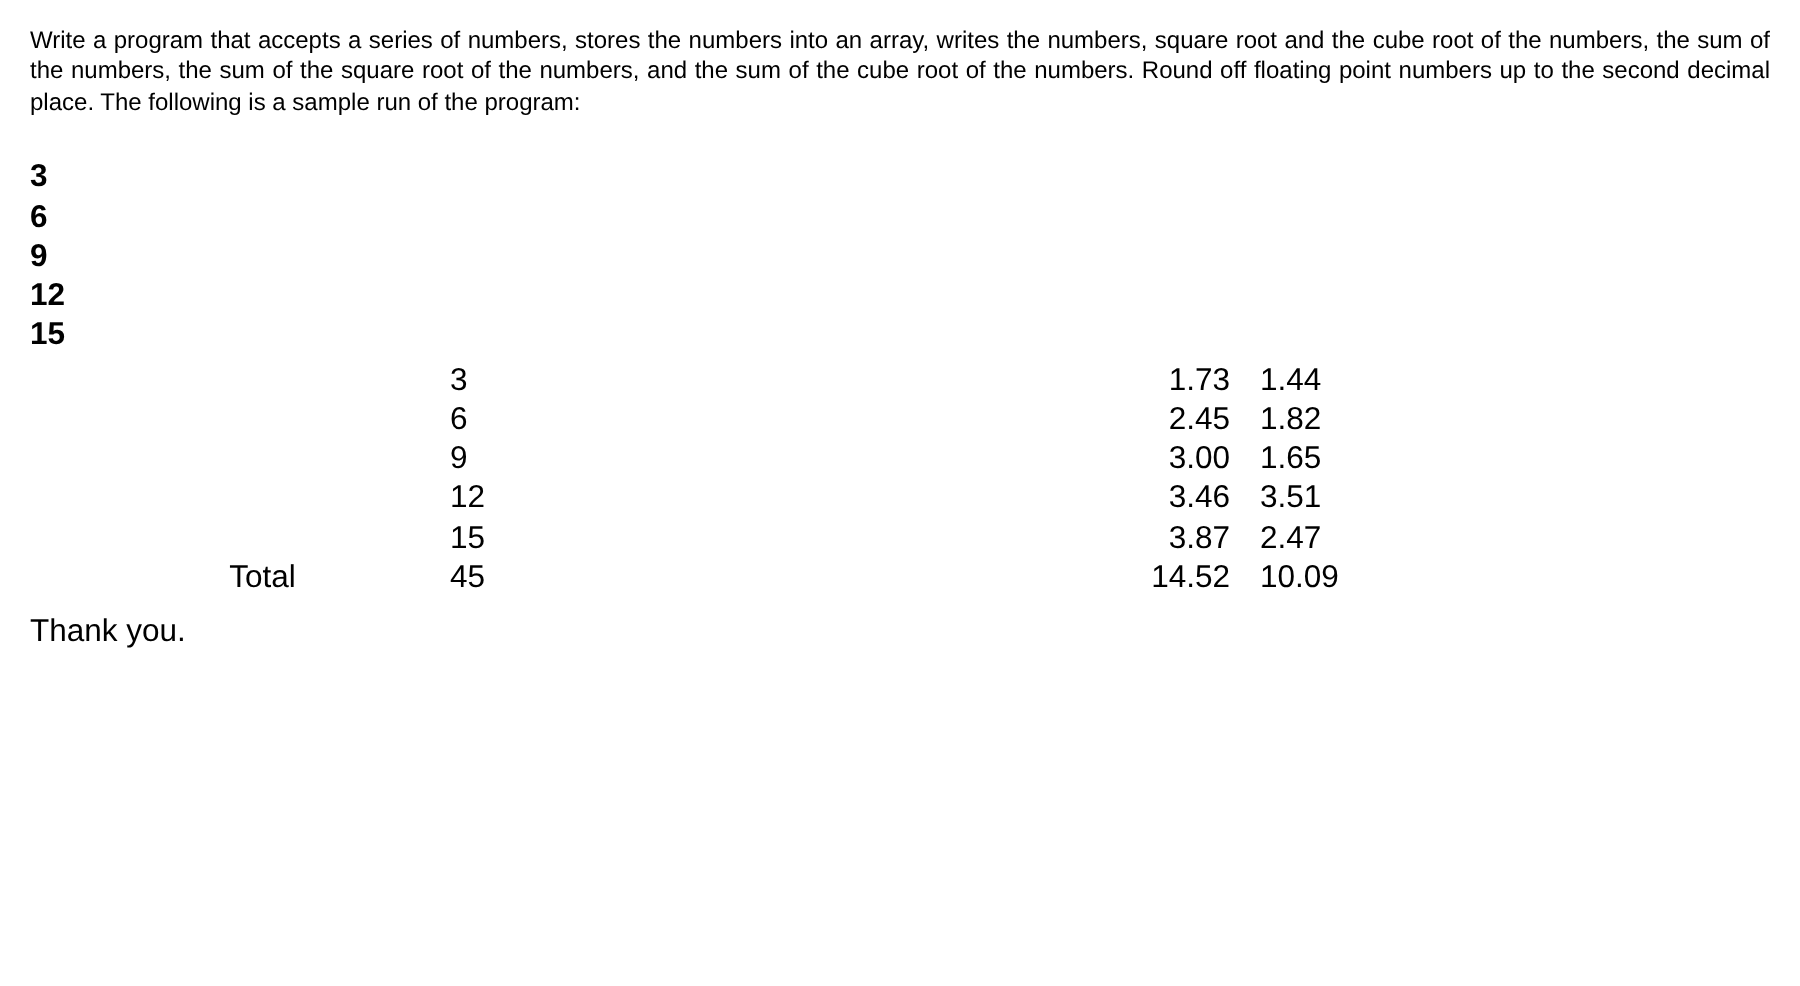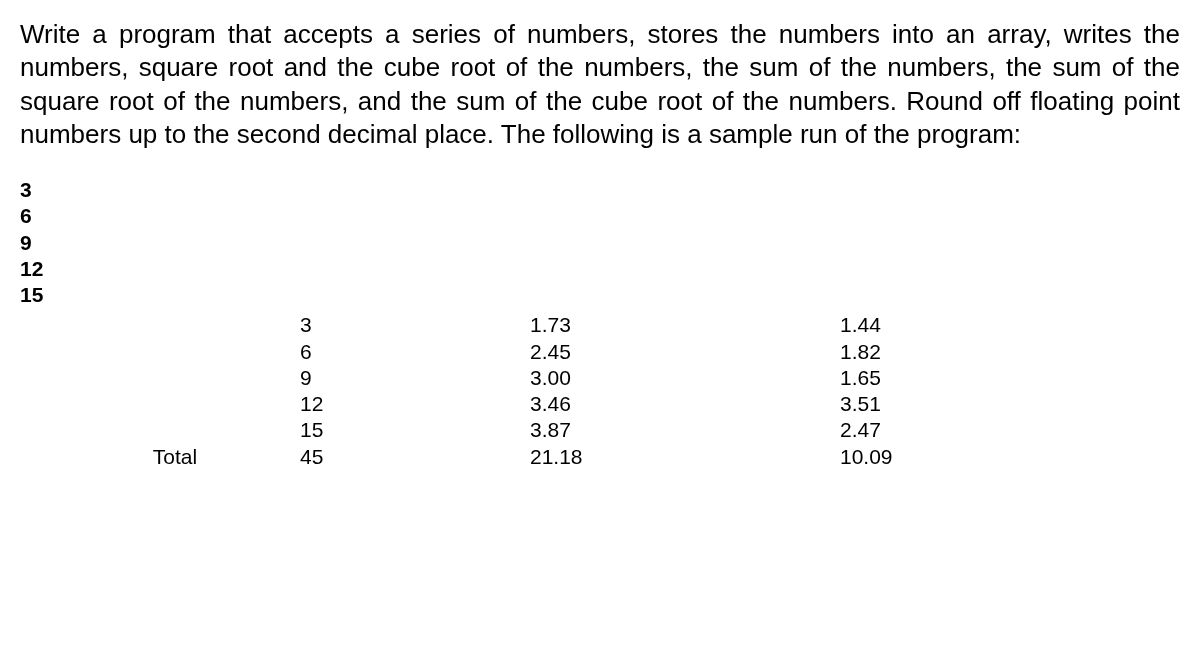--- a/index.html
+++ b/index.html
@@ -8,21 +8,21 @@
     font-family: Verdana, Geneva, sans-serif;
     font-size: 20px;
     color: #000;
     background: #fff;
     width: 1200px;
     box-sizing: border-box;
     line-height: 1.35;
   }
   .instructions {
     font-family: Arial, Helvetica, sans-serif;
-    font-size: 26px;
+    font-size: 16px;
     text-align: justify;
     margin-bottom: 26px;
     line-height: 1.28;
   }
   .mono-block {
     font-family: Verdana, Geneva, sans-serif;
     font-size: 21px;
     line-height: 1.25;
   }
   .bold { font-weight: bold; }
@@ -41,21 +41,21 @@
     vertical-align: top;
     line-height: 1.25;
   }
   .col-label { width: 170px; text-align: left; padding-right: 0; }
   .col-num   { width: 230px; text-align: left; }
   .col-sqrt  { width: 290px; text-align: left; }
   .col-cbrt  { width: 200px; text-align: left; }
   .header-cell { font-weight: normal; }
   .total-row .col-label { text-align: center; padding-left: 70px;}
   .center-num { text-align: left; padding-left: 40px;}
-  .sqrt-val { padding-left: 0; }
+  .sqrt-val { padding-left: 0; text-align: right; }
   .cbrt-val { padding-left: 20px;}
   .cbrt-hdr { padding-left: 0;}
 </style>
 </head>
 <body>
 
 <div class="instructions">Write a program that accepts a series of numbers, stores the numbers into an array, writes the numbers, square root and the cube root of the numbers, the sum of the numbers, the sum of the square root of the numbers, and the sum of the cube root of the numbers.  Round off floating point numbers up to the second decimal place.  The following is a sample run of the program:</div>
 
 <div class="mono-block">
   <div class="bold input-line">3</div>
@@ -93,20 +93,21 @@
       </tr>
       <tr>
         <td class="col-label"></td>
         <td class="col-num center-num">15</td>
         <td class="col-sqrt sqrt-val">3.87</td>
         <td class="col-cbrt cbrt-val">2.47</td>
       </tr>
       <tr class="total-row">
         <td class="col-label">Total</td>
         <td class="col-num center-num">45</td>
-        <td class="col-sqrt sqrt-val">21.18</td>
+        <td class="col-sqrt sqrt-val">14.52</td>
         <td class="col-cbrt cbrt-val">10.09</td>
       </tr>
     </tbody>
       </table>
   </div>
 
+  <div class="input-line">Thank you.</div>
 </div>
 
 </body></html>

